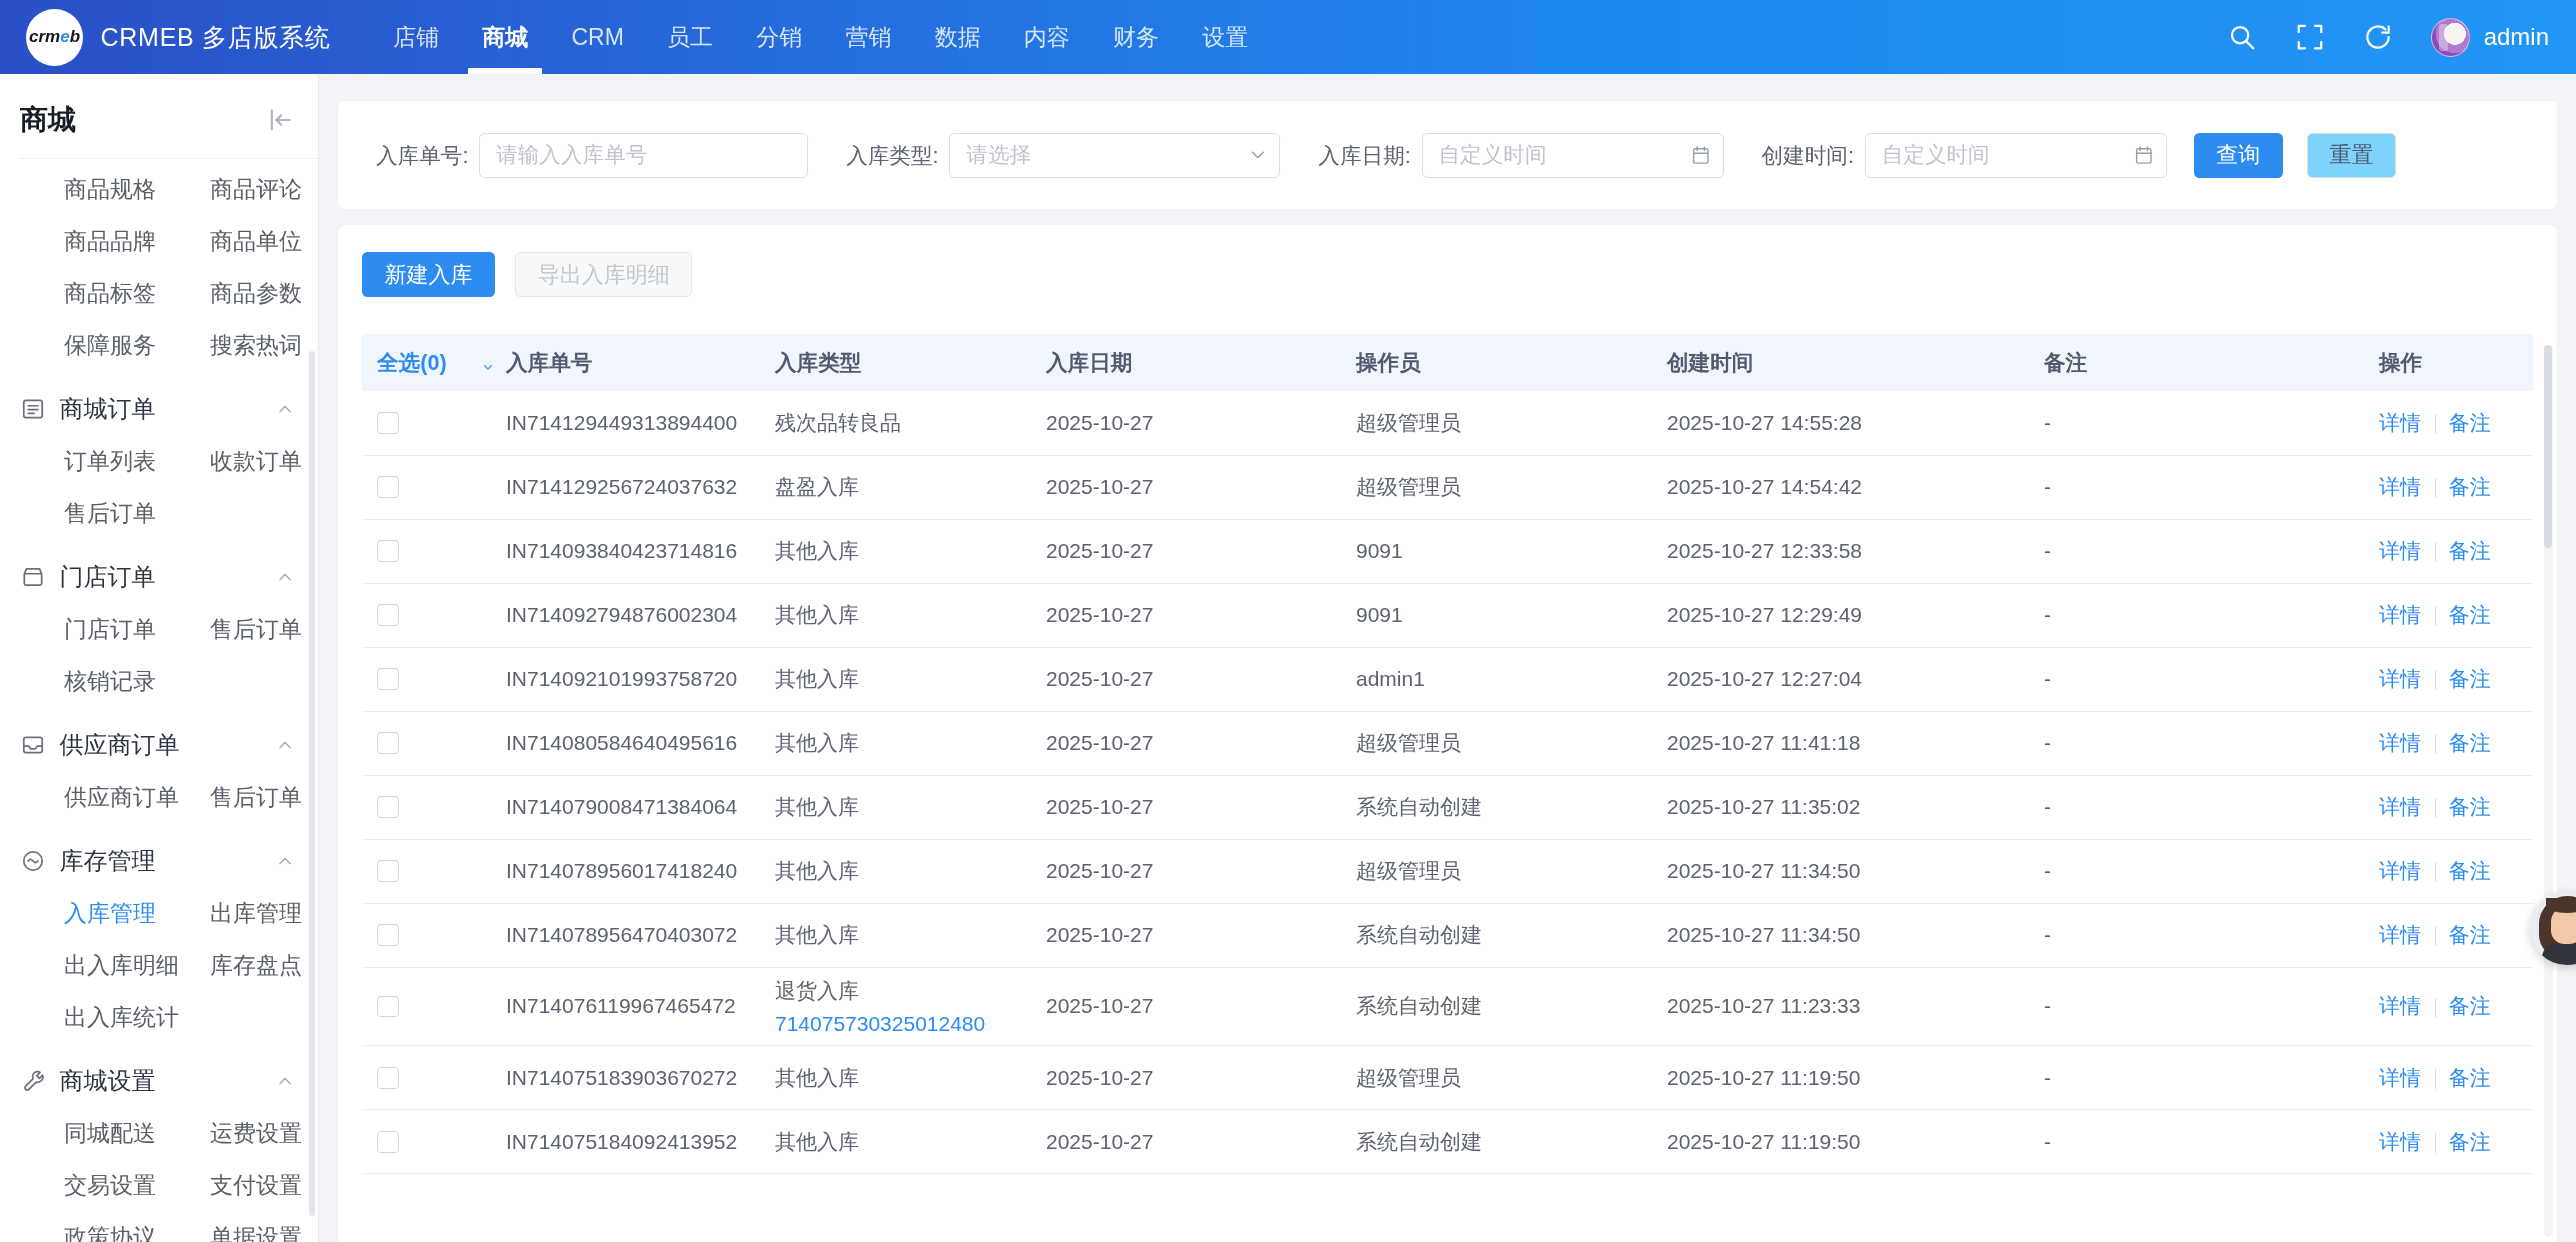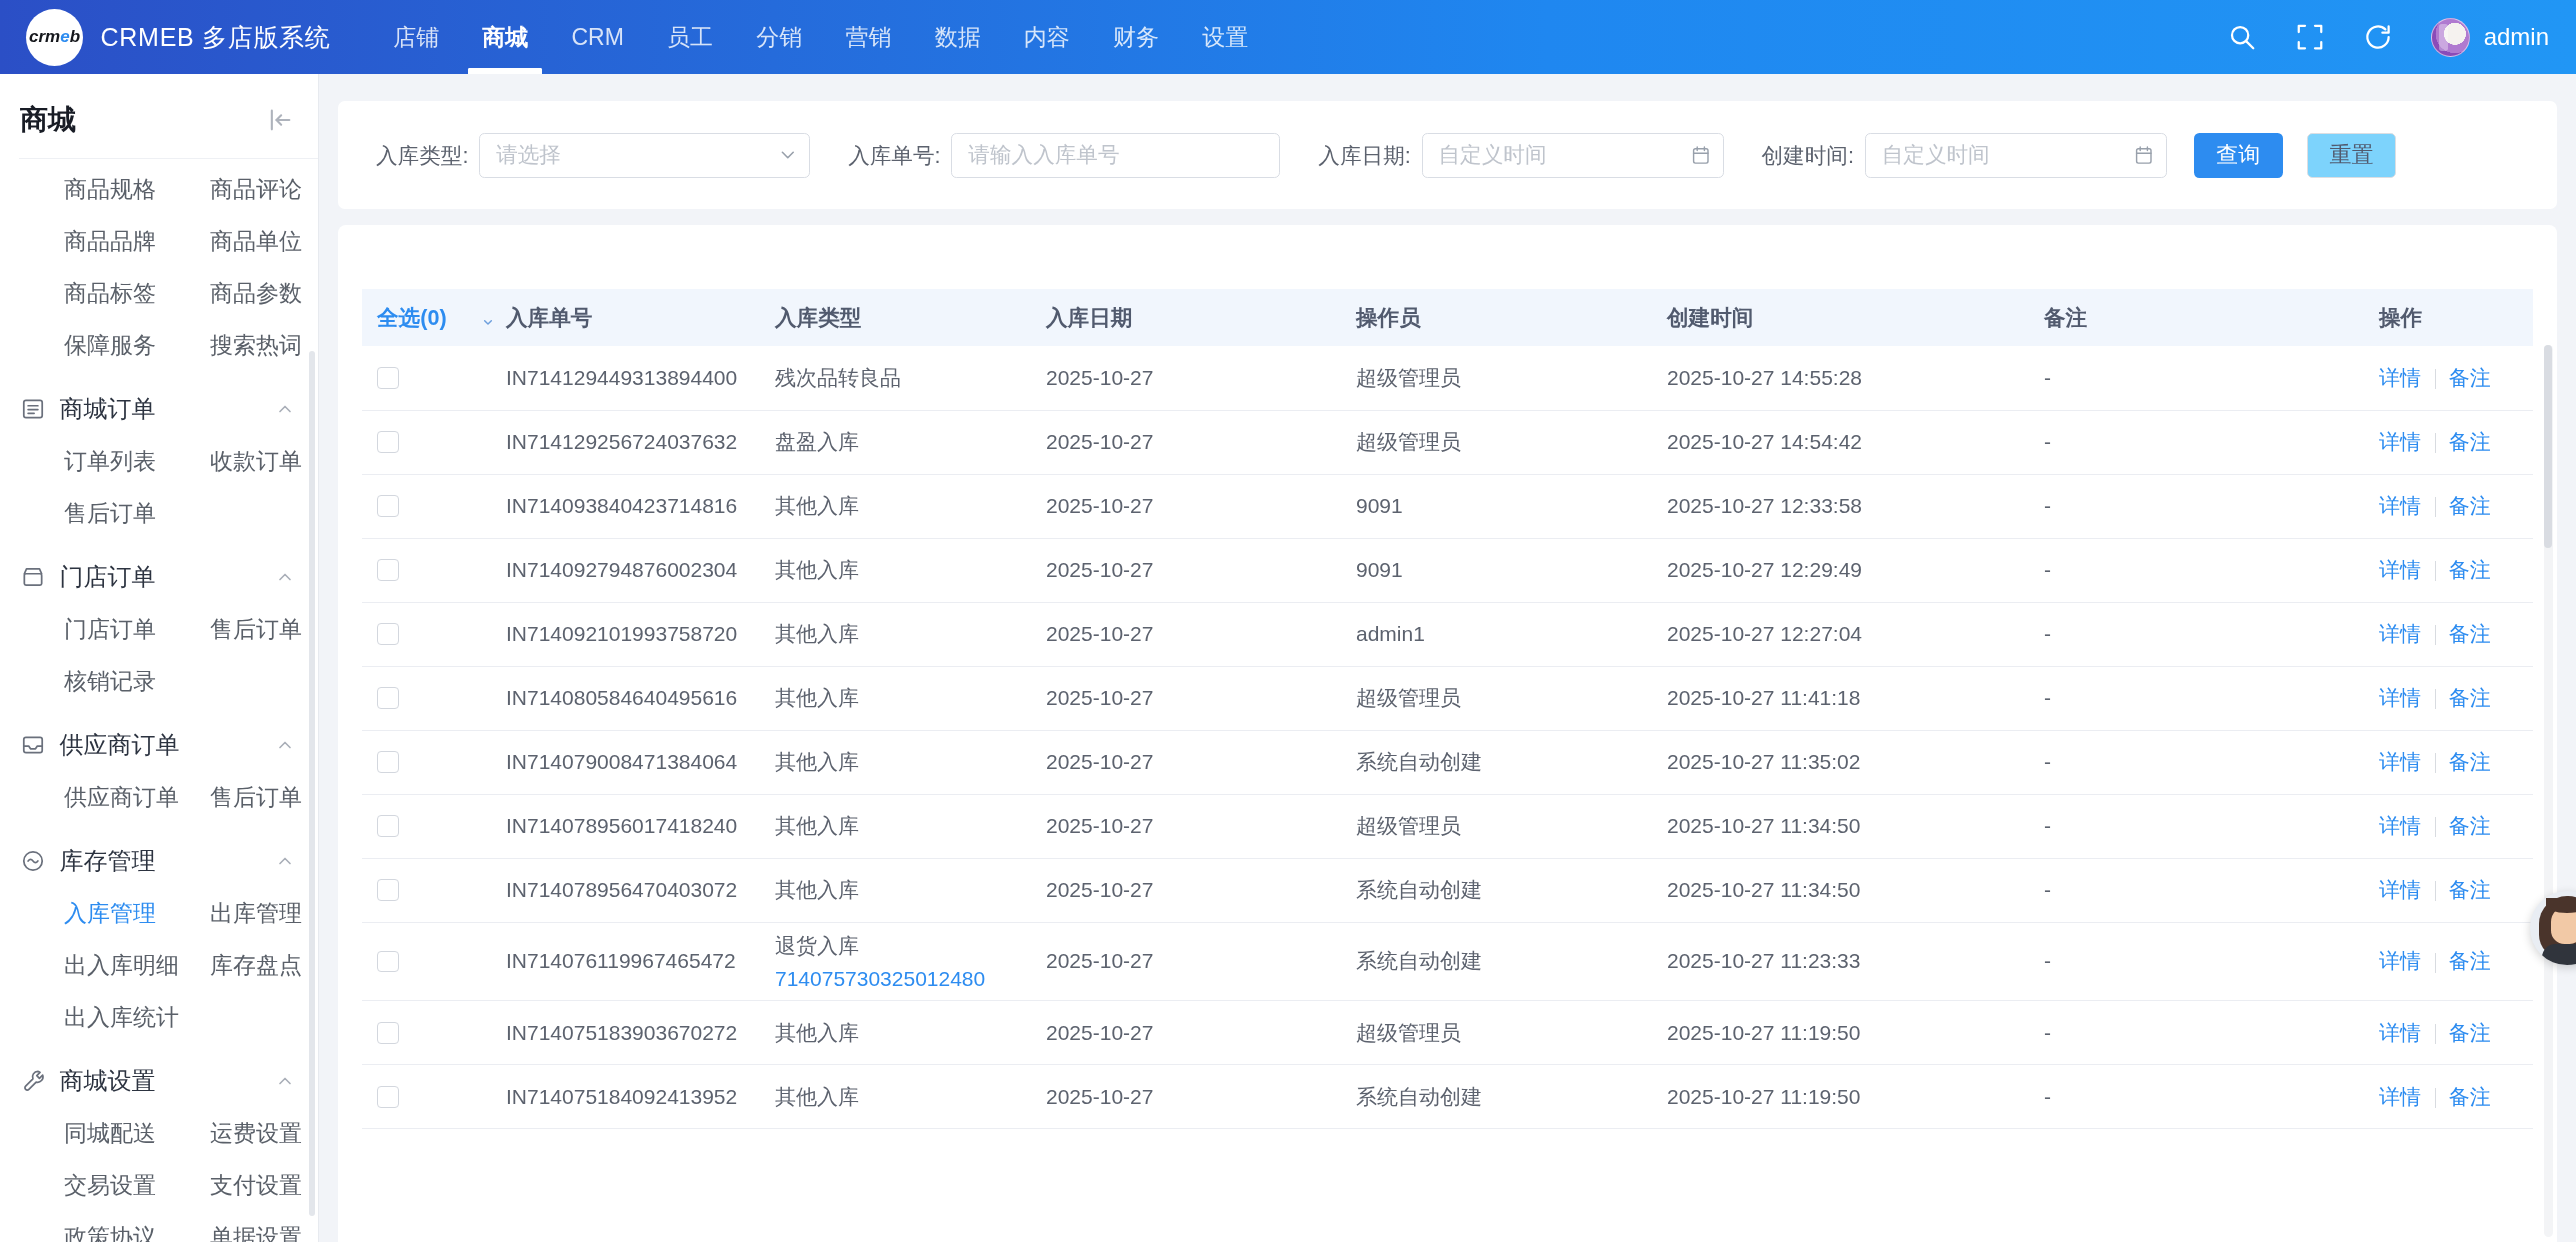--- a/index.html
+++ b/index.html
@@ -296,34 +296,34 @@
         <div class="side-link">支付设置</div>
         <div class="side-link">政策协议</div>
         <div class="side-link">单据设置</div>
       </div>
     </div>
   <div class="sidebar-scrollthumb"></div>
 </div>
 
 <div class="filter-card">
   <div class="f-group">
+    <span class="f-label">入库单号:</span>
+    <div class="control ctl-text">
+      <input type="text" placeholder="请输入入库单号" style="">
+    </div>
+  </div>
+  <div class="f-group">
     <span class="f-label">入库类型:</span>
     <div class="control ctl-select">
       <input type="text" readonly="" placeholder="请选择" style="">
       <span class="suffix">
         <svg viewBox="0 0 24 24" fill="none" stroke="currentColor" stroke-width="1.8" stroke-linecap="round" stroke-linejoin="round">
             <polyline points="6,9 12,15 18,9"></polyline>
           </svg>
       </span>
-    </div>
-  </div>
-  <div class="f-group">
-    <span class="f-label">入库单号:</span>
-    <div class="control ctl-text">
-      <input type="text" placeholder="请输入入库单号" style="">
     </div>
   </div>
   <div class="f-group">
     <span class="f-label">入库日期:</span>
     <div class="control ctl-date">
       <input type="text" readonly="" placeholder="自定义时间" style="">
       <span class="suffix">
         <svg viewBox="0 0 24 24" fill="none" stroke="currentColor" stroke-width="1.6" stroke-linecap="round">
             <rect x="4" y="5" width="16" height="16" rx="2"></rect>
             <line x1="8" y1="3" x2="8" y2="7"></line>
@@ -347,20 +347,24 @@
       </span>
     </div>
   </div>
   <div class="f-actions">
     <button class="btn btn-primary">查询</button>
     <button class="btn btn-plain">重置</button>
   </div>
 </div>
 
 <div class="main-card">
+  <div class="toolbar">
+    <button class="btn btn-primary">新建入库</button>
+    <button class="btn btn-disabled">导出入库明细</button>
+  </div>
 
   <table class="grid">
     <colgroup>
       <col style="width:144px">
         <col style="width:269px">
         <col style="width:271px">
         <col style="width:310px">
       <col style="width:311px">
         <col style="width:377px">
         <col style="width:335px">

